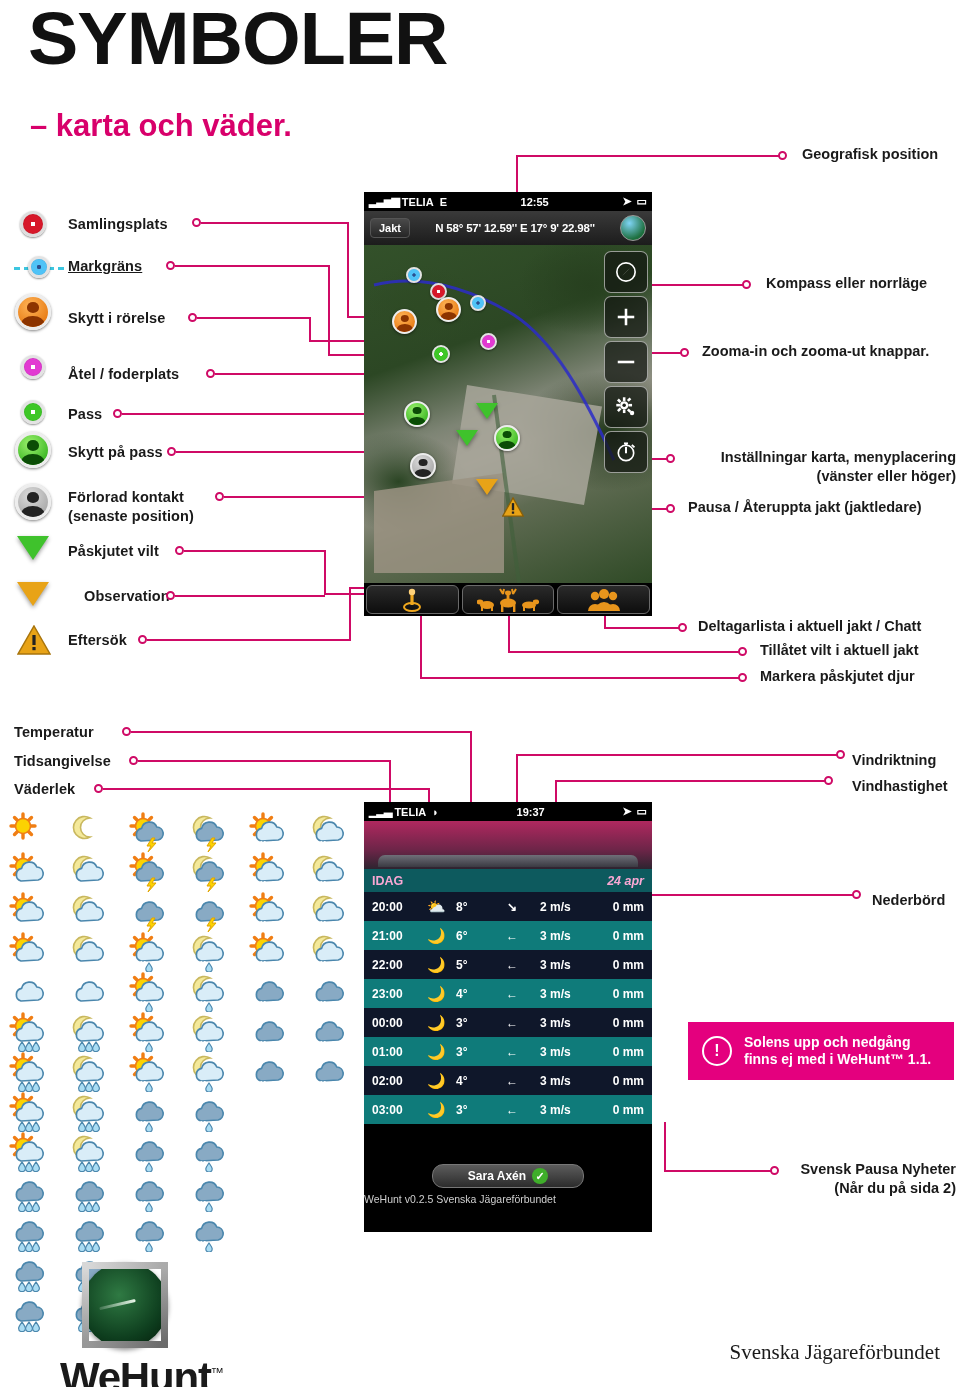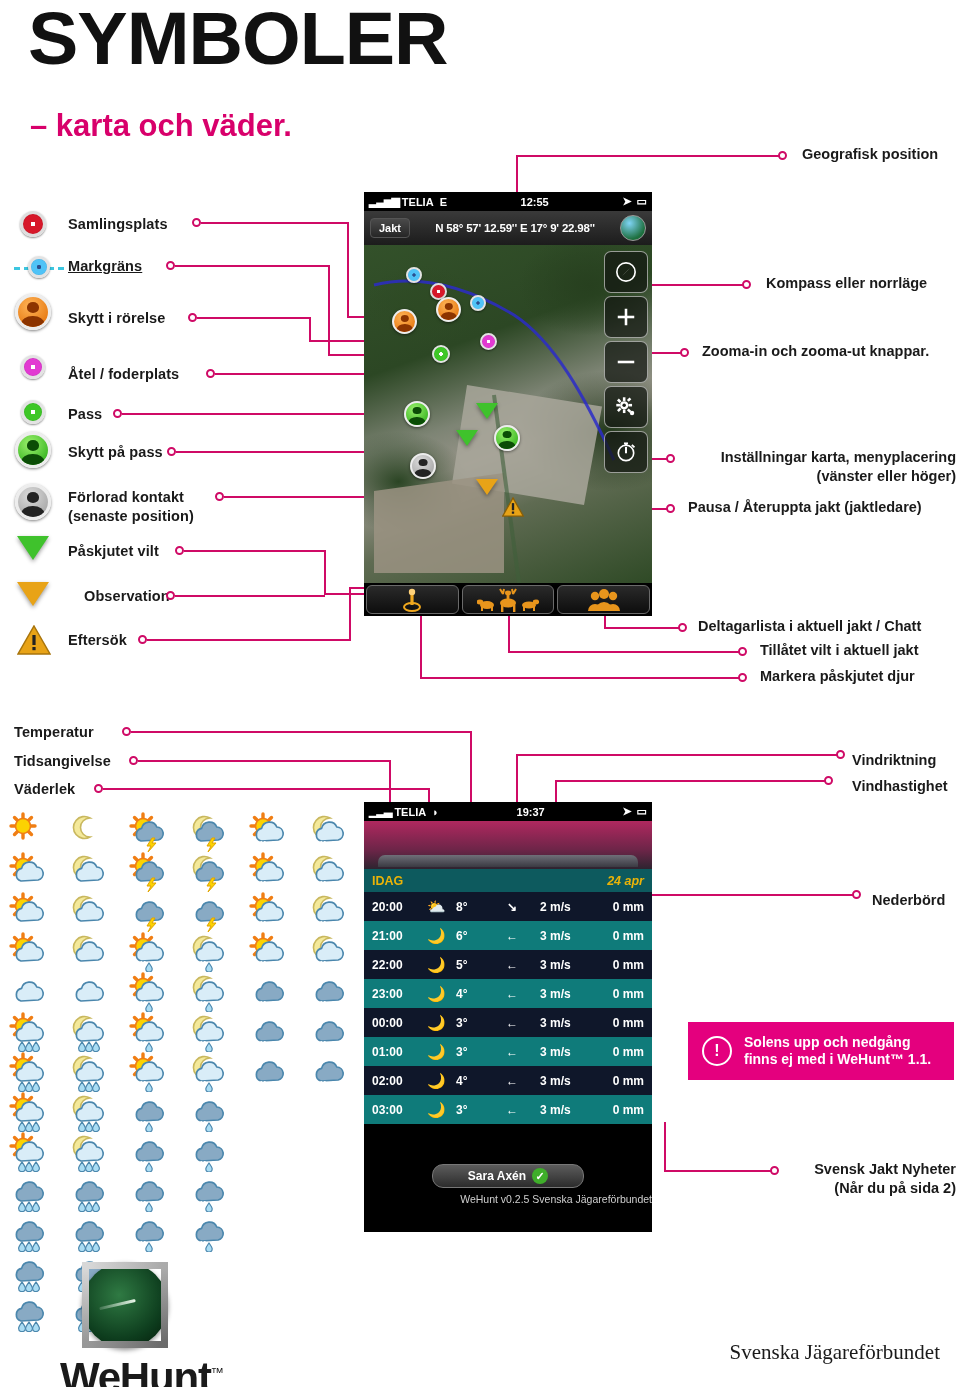--- a/index.html
+++ b/index.html
@@ -82,39 +82,39 @@
   .mtb{flex:1;background:linear-gradient(#2a2a2a,#0d0d0d);border:1px solid #6a6a6a;border-radius:6px;
        display:flex;align-items:center;justify-content:center;}
   .mtb svg{display:block;}
   .mk{position:absolute;}
 
   
   #wxphone{left:364px;top:802px;width:288px;height:430px;background:#000;overflow:hidden;}
   .wx-head{height:48px;background:linear-gradient(#b0285f,#6d2548 60%,#2d2430);position:relative;}
   .wx-head:after{content:"";position:absolute;left:14px;right:14px;bottom:2px;height:12px;
                  border-radius:7px 7px 0 0;background:linear-gradient(#6f6f78,#3a3a42);}
-  .wx-daybar{height:23px;background:#0d5a5e;color:#eab308;display:flex;align-items:center;
+  .wx-daybar{height:23px;background:#0d5a5e;color:#f9a8d4;display:flex;align-items:center;
              justify-content:space-between;padding:0 8px;box-sizing:border-box;
              font-size:12.5px;font-weight:bold;}
   .wx-daybar .d{font-style:italic;}
   .wx-row{height:29px;display:flex;align-items:center;color:#fff;font-size:12px;font-weight:bold;
           padding:0 8px;box-sizing:border-box;}
   .wx-row.a{background:#0f172a;} .wx-row.b{background:#0f7b7a;}
   .wx-t{width:46px;} .wx-i{width:38px;text-align:center;font-size:15px;}
   .wx-deg{width:28px;} .wx-dir{width:56px;text-align:center;}
   .wx-ws{width:54px;} .wx-mm{flex:1;text-align:right;}
   .wx-foot{position:relative;height:auto;background:#000;padding-bottom:4px;}
   .silh{height:34px;background:#000;position:relative;overflow:hidden;}
   .userbtn{margin:6px auto 2px;width:150px;height:22px;border-radius:11px;
            background:linear-gradient(#5c5c5c,#2c2c2c);border:1px solid #777;
            display:flex;align-items:center;justify-content:center;gap:6px;color:#fff;
            font-size:12px;font-weight:bold;}
   .chk{width:16px;height:16px;border-radius:50%;background:#3fae2a;color:#fff;font-size:11px;
        display:flex;align-items:center;justify-content:center;}
-  .wxver{text-align:right;color:#cfcfcf;font-size:10.5px;padding-top:3px;}
+  .wxver{text-align:left;color:#cfcfcf;font-size:10.5px;padding-top:3px;}
 
   
   #wxgrid{left:0;top:812px;width:360px;height:420px;}
   .wxic{position:absolute;width:44px;height:40px;}
 
   
   #notebox{left:688px;top:1022px;width:266px;height:58px;background:#e4007e;color:#fff;
            display:flex;align-items:center;gap:12px;padding:0 14px;box-sizing:border-box;}
   #notebox .ex{width:26px;height:26px;border:2px solid #fff;border-radius:50%;flex:0 0 auto;
        display:flex;align-items:center;justify-content:center;font-size:16px;font-weight:bold;}
@@ -311,21 +311,21 @@
 <div class="hline" style="left:555px;top:780px;width:273px;"></div>
 <div class="dot" style="left:824px;top:776px;"></div>
 
 <div class="hline" style="left:652px;top:894px;width:204px;"></div>
 <div class="dot" style="left:852px;top:890px;"></div>
 
 <div class="vline" style="left:664px;top:1122px;height:50px;"></div>
 <div class="hline" style="left:664px;top:1170px;width:110px;"></div>
 <div class="dot" style="left:770px;top:1166px;"></div>
 <div class="rlab" style="left:640px;top:1160px;width:316px;">
-  <div>Svensk Jakt Nyheter</div>
+  <div>Svensk Pausa Nyheter</div>
   <div>(Når du på sida 2)</div>
 </div>
 
 <div class="abs" id="mapphone">
   <div class="statusbar">
     <span class="sb-bars">▂▃▅▆</span>
     <span style="margin-left:3px">TELIA</span>
     <span style="margin-left:6px">E</span>
     <span class="sb-mid">12:55</span>
     <span>➤</span>

